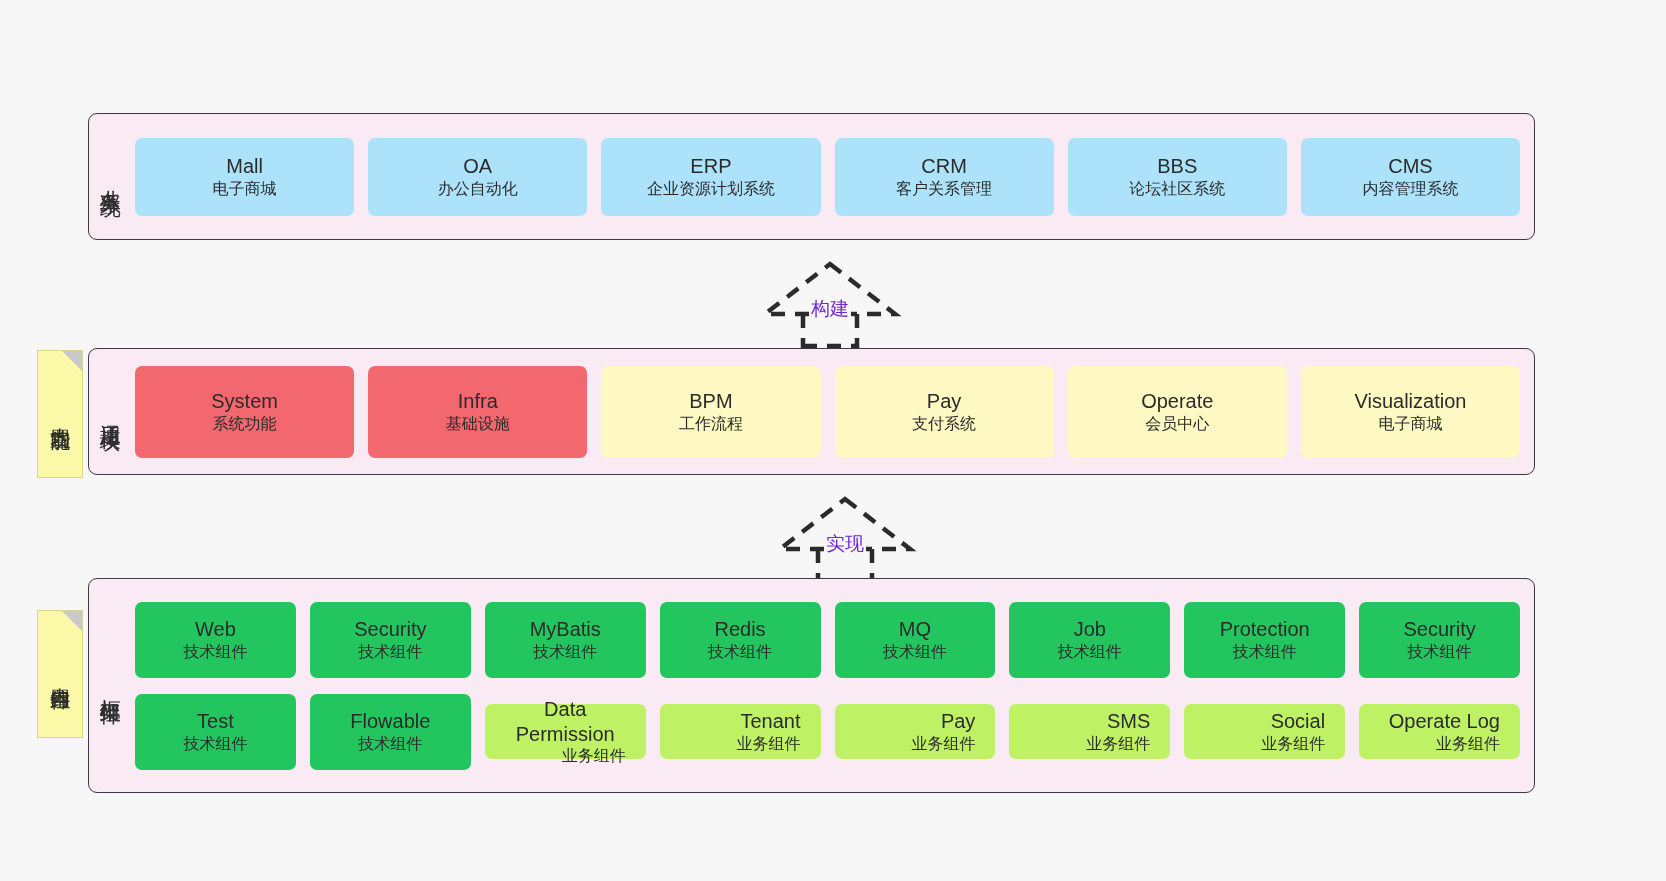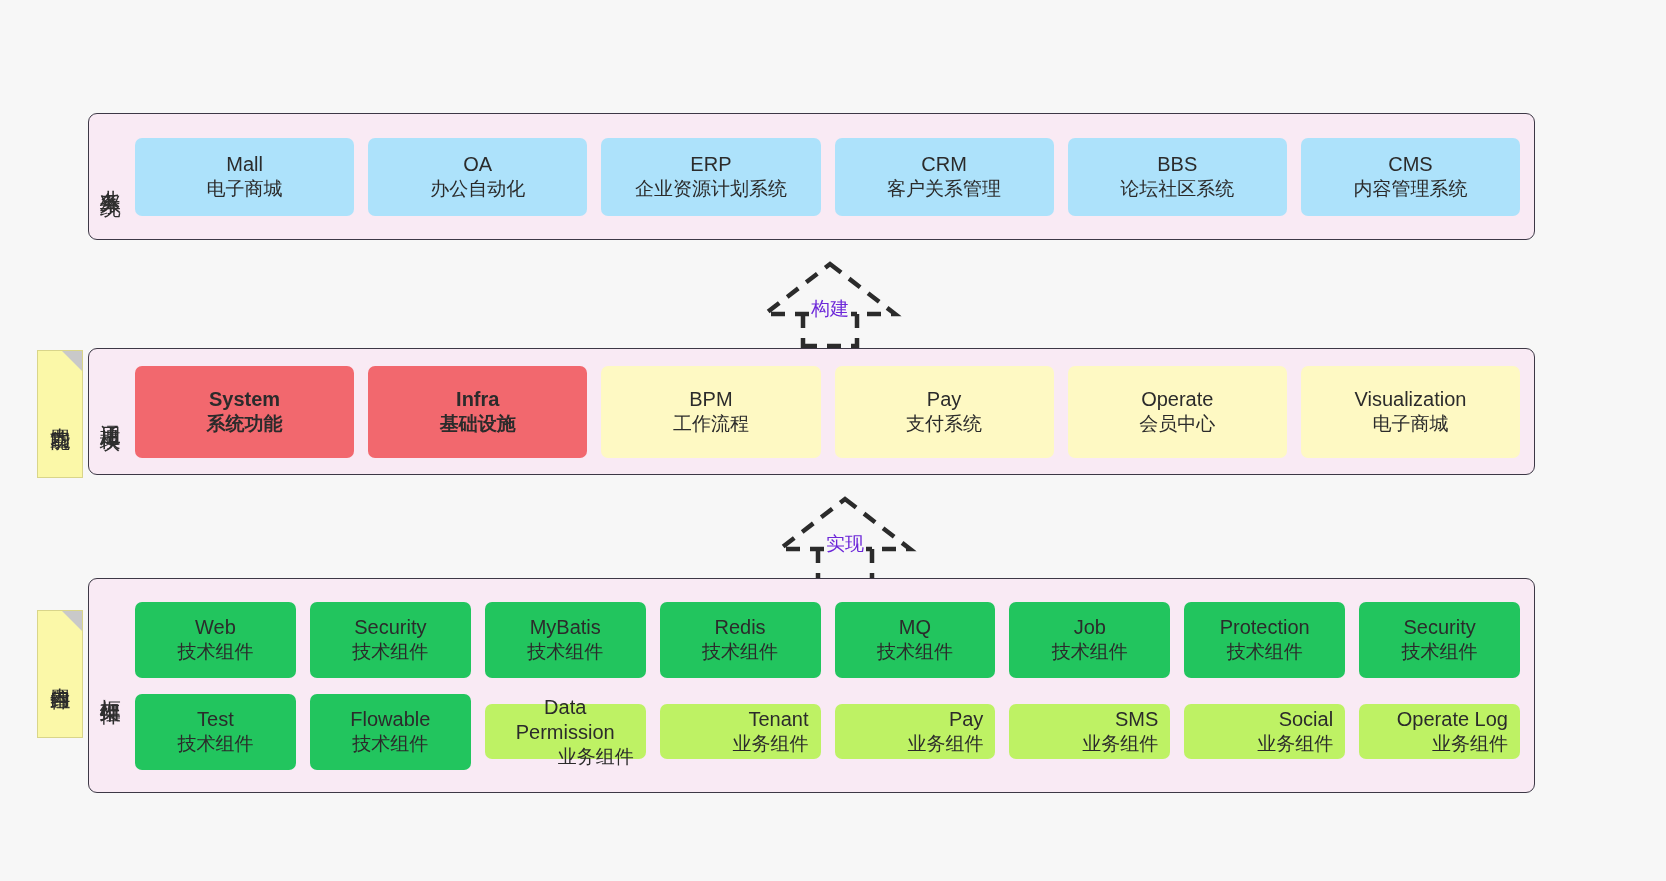--- a/index.html
+++ b/index.html
@@ -65,28 +65,28 @@
   .card {
     flex: 1 1 0;
     min-width: 0;
     border-radius: 7px;
     display: flex;
     flex-direction: column;
     align-items: center;
     justify-content: center;
     text-align: center;
     box-sizing: border-box;
-    padding: 6px 12px;
+    padding: 6px 20px;
     color: #2b2b2b;
   }
   .card .t1 { font-size: 20px; line-height: 1.24; }
-  .card .t2 { font-size: 19px; line-height: 1.24; }
+  .card .t2 { font-size: 16px; line-height: 1.24; }
 
   .card.blue        { background: #ade2fb; height: 78px; }
-  .card.red         { background: #f2686e; height: 92px; font-weight: bold; }
+  .card.red         { background: #f2686e; height: 92px; }
   .card.pink        { background: #fef9c3; height: 92px; }
   .card.green       { background: #22c55e; height: 76px; }
   .card.green-light { background: #bef264; height: 55px; align-items: flex-end; }
 
   
   .sticky {
     position: absolute;
     width: 46px;
     background: #fbf8a8;
     border: 1px solid #d9d58a;

